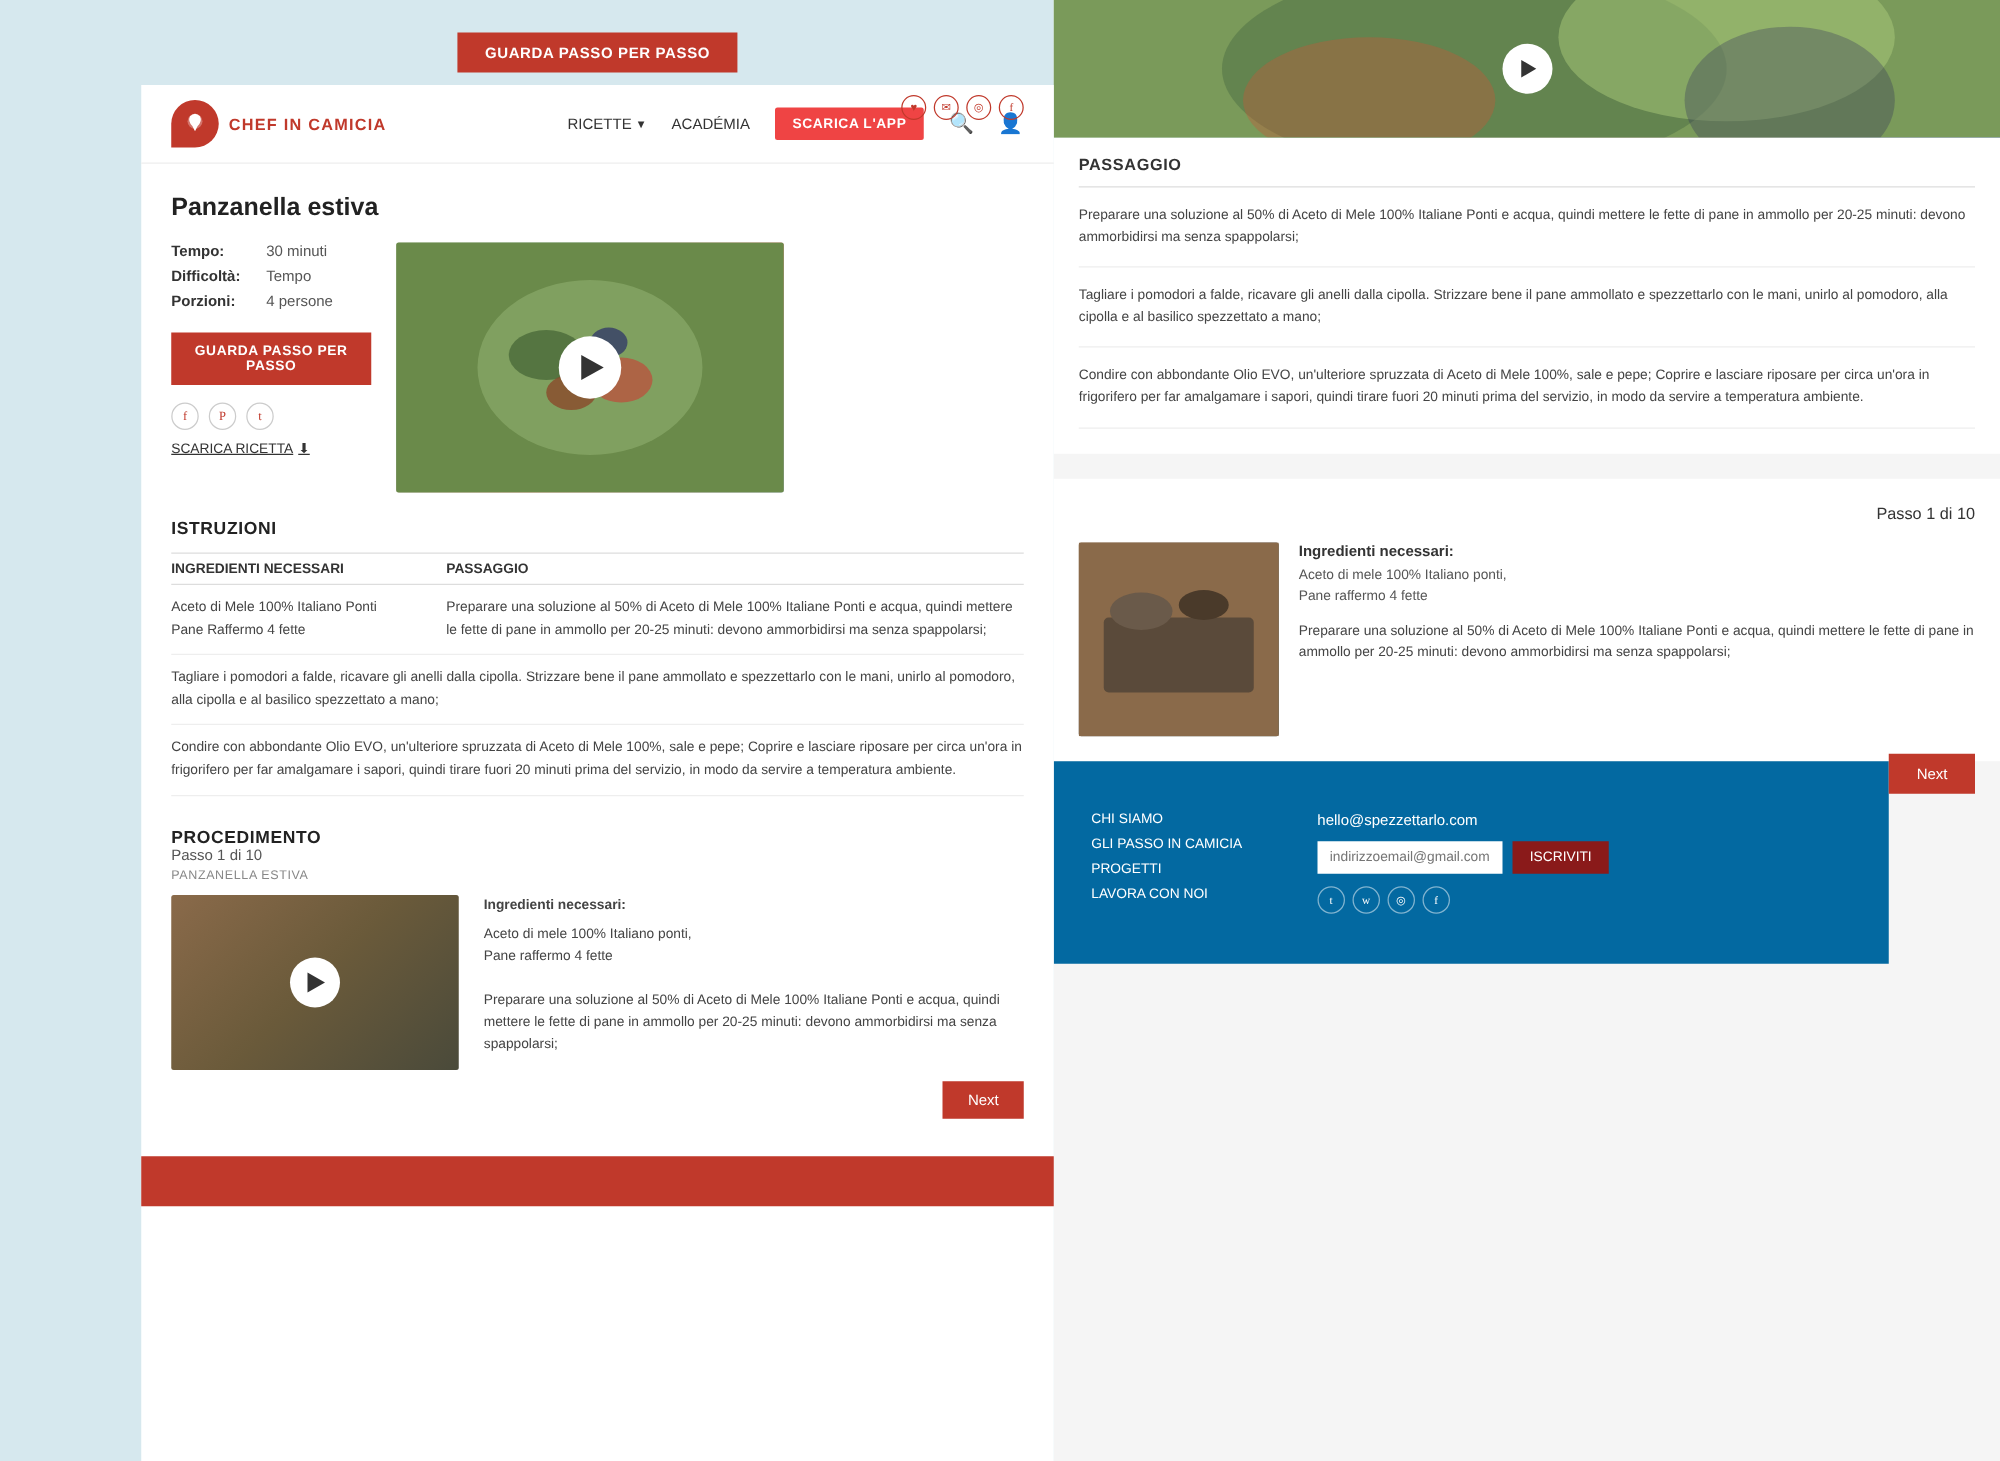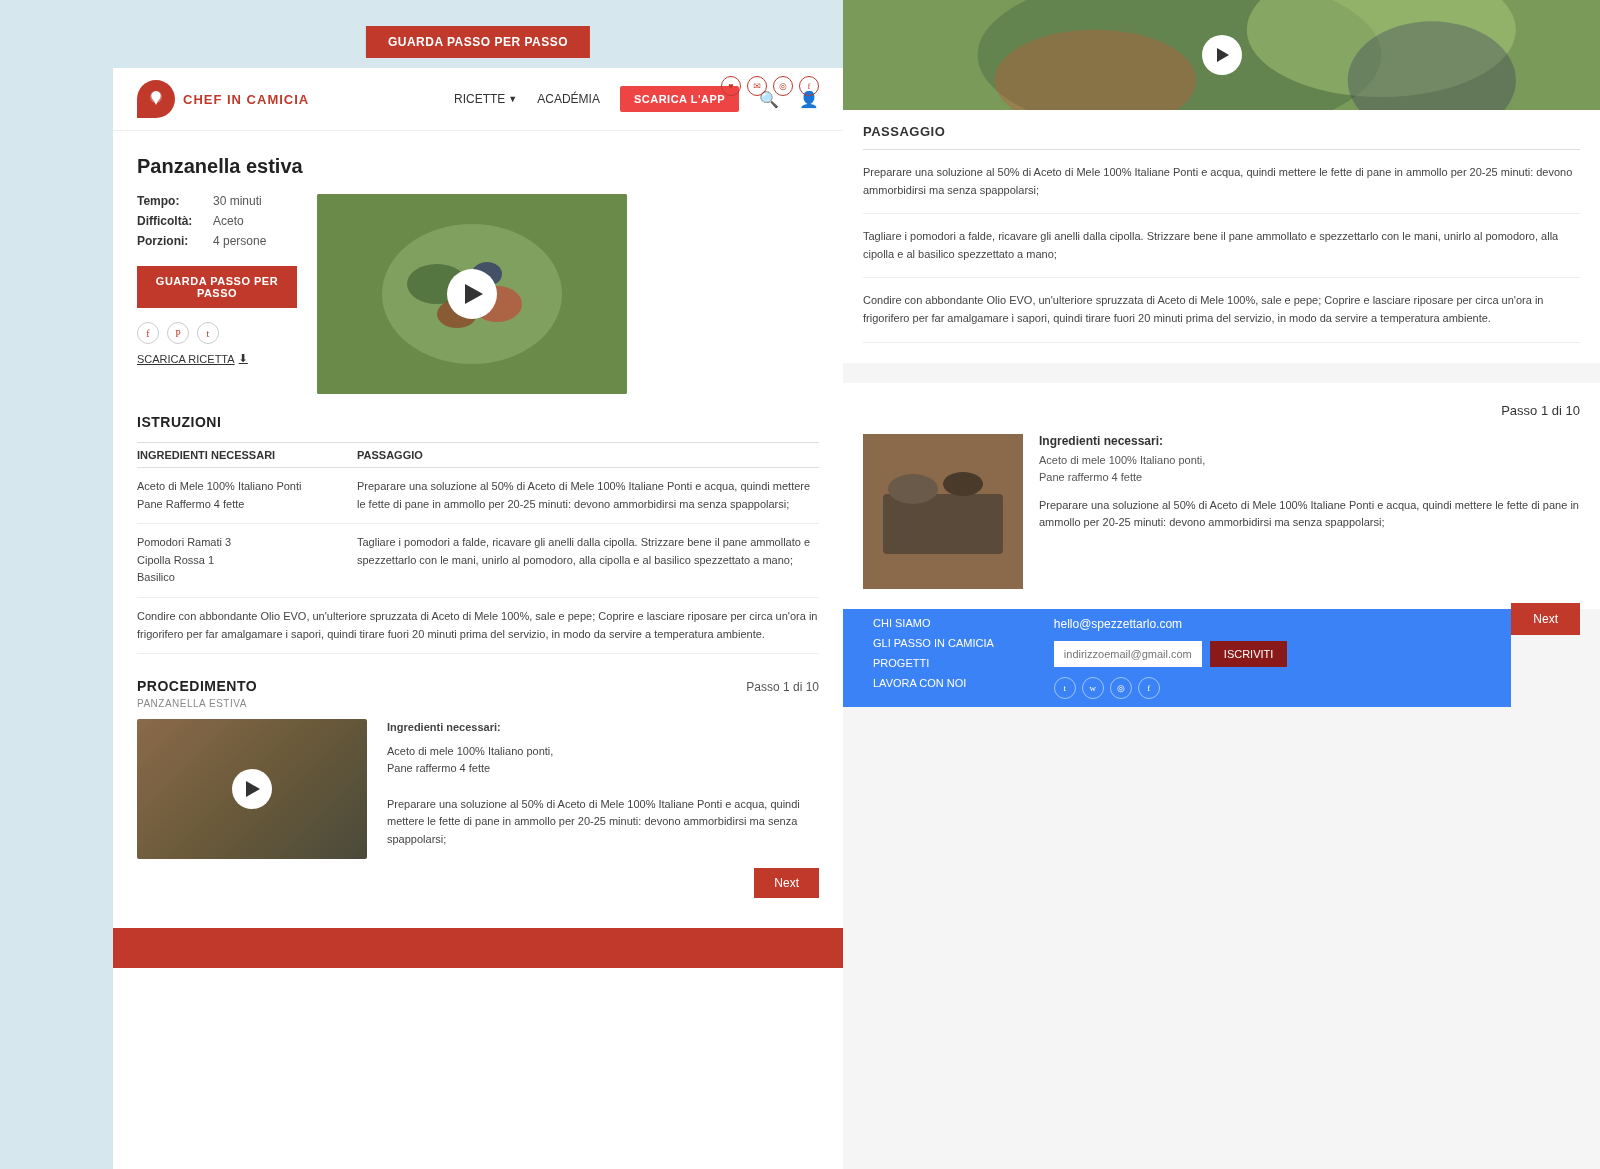--- a/index.html
+++ b/index.html
@@ -241,20 +241,21 @@
     
     .procedimento-section {
       padding: 0 24px;
       margin-top: 24px;
     }
     .procedimento-header {
       display: flex;
       justify-content: space-between;
       align-items: baseline;
       margin-bottom: 4px;
+      flex-direction: column;
     }
     .passo-indicator {
       font-size: 12px;
       color: #555;
       font-family: sans-serif;
     }
     .passo-num {
       font-weight: normal;
     }
     .panzanella-label {
@@ -417,22 +418,22 @@
       padding: 9px 22px;
       font-size: 12px;
       font-family: sans-serif;
       cursor: pointer;
       float: right;
       margin-top: 14px;
     }
 
     
     .footer {
-      background: #3b82f6;
-      padding: 8px 30px;
+      background: #0369a1;
+      padding: 40px 30px;
       display: flex;
       gap: 60px;
       margin-top: 0;
     }
     .footer-nav {
       display: flex;
       flex-direction: column;
       gap: 8px;
     }
     .footer-link {
@@ -555,21 +556,21 @@
 
       <div class="recipe-layout">
 
         <div class="recipe-meta">
           <div class="meta-row">
             <span class="meta-label">Tempo:</span>
             <span class="meta-value">30 minuti</span>
           </div>
           <div class="meta-row">
             <span class="meta-label">Difficoltà:</span>
-            <span class="meta-value">Aceto</span>
+            <span class="meta-value">Tempo</span>
           </div>
           <div class="meta-row">
             <span class="meta-label">Porzioni:</span>
             <span class="meta-value">4 persone</span>
           </div>
           <button class="btn-guarda">GUARDA PASSO PER PASSO</button>
           <div class="recipe-social">
             <div class="recipe-social-icon">f</div>
             <div class="recipe-social-icon">P</div>
             <div class="recipe-social-icon">t</div>
@@ -603,21 +604,20 @@
       <h2 class="section-heading">ISTRUZIONI</h2>
       <div class="table-header">
         <span class="col-ingredienti">INGREDIENTI NECESSARI</span>
         <span class="col-passaggio">PASSAGGIO</span>
       </div>
       <div class="table-row-item">
         <div class="ingr-list">Aceto di Mele 100% Italiano Ponti<br>Pane Raffermo 4 fette</div>
         <div class="pass-text">Preparare una soluzione al 50% di Aceto di Mele 100% Italiane Ponti e acqua, quindi mettere le fette di pane in ammollo per 20-25 minuti: devono ammorbidirsi ma senza spappolarsi;</div>
       </div>
       <div class="table-row-item">
-        <div class="ingr-list">Pomodori Ramati 3<br>Cipolla Rossa 1<br>Basilico</div>
         <div class="pass-text">Tagliare i pomodori a falde, ricavare gli anelli dalla cipolla. Strizzare bene il pane ammollato e spezzettarlo con le mani, unirlo al pomodoro, alla cipolla e al basilico spezzettato a mano;</div>
       </div>
       <div class="table-row-item">
         <div class="pass-text">Condire con abbondante Olio EVO, un'ulteriore spruzzata di Aceto di Mele 100%, sale e pepe; Coprire e lasciare riposare per circa un'ora in frigorifero per far amalgamare i sapori, quindi tirare fuori 20 minuti prima del servizio, in modo da servire a temperatura ambiente.</div>
       </div>
     </div>
 
     <div class="procedimento-section">
       <div class="procedimento-header">
         <h2 class="section-heading" style="margin-bottom:0;">PROCEDIMENTO</h2>

